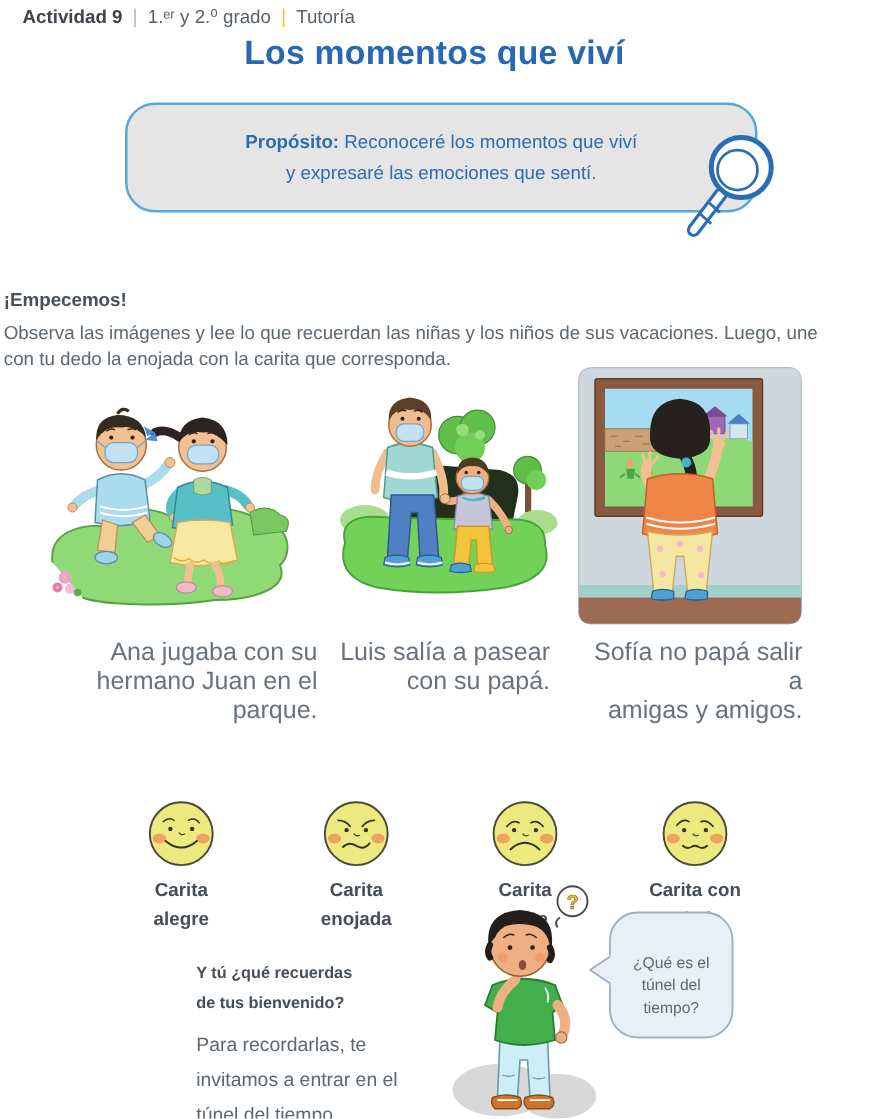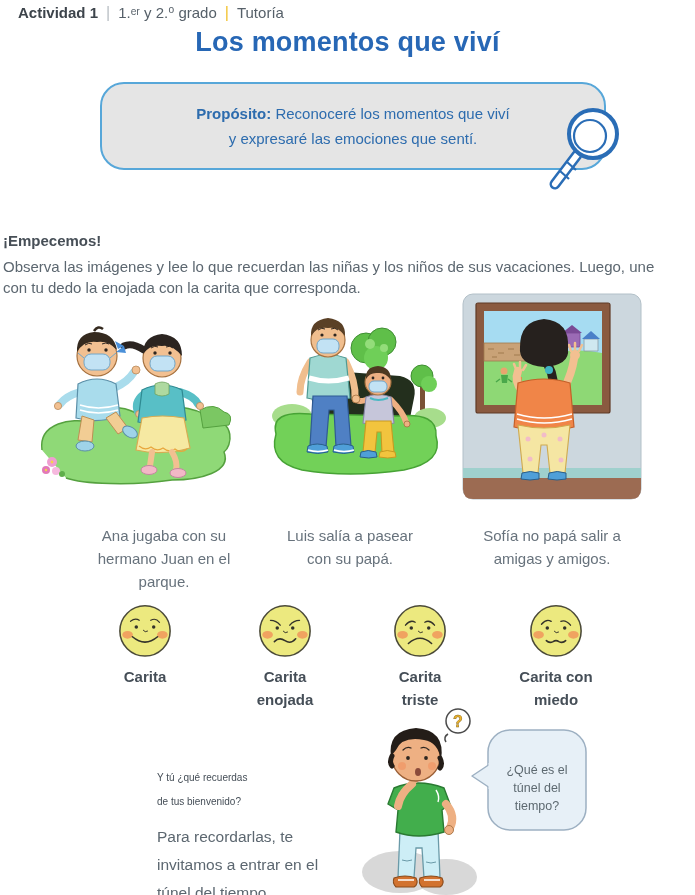--- a/index.html
+++ b/index.html
@@ -20,42 +20,42 @@
   .purpose{top:82px;left:100px;width:506px;height:88px;background:#e5e5e5;border:2px solid #57a7d9;
            border-radius:24px;box-sizing:border-box;text-align:center;color:#2d6cae;font-size:15px;line-height:25px;}
   .purpose .inner{padding-top:17px;}
   .purpose strong{font-weight:700;}
 
   
   .body-text{left:3px;font-size:15px;color:#5c6770;line-height:21px;}
   .bold-text{font-weight:700;color:#474f57;}
 
   
-  .caption{top:524px;width:180px;text-align:center;font-size:15px;line-height:23px;color:#67727c;}
-
-  
-  .face-col{top:600px;width:120px;text-align:center;}
+  .caption{top:511px;width:180px;text-align:right;font-size:20px;line-height:23px;color:#67727c;}
+
+  
+  .face-col{top:636px;width:120px;text-align:center;}
   .face-col svg{display:block;margin:0 auto;}
   .face-label{margin-top:5px;font-size:15px;line-height:23px;font-weight:700;color:#454e57;}
 
   
   .closing{left:157px;top:766px;width:210px;}
-  .closing .q{font-size:10px;line-height:24px;font-weight:400;color:#454e57;}
+  .closing .q{font-size:13px;line-height:24px;font-weight:700;color:#454e57;}
   .closing .inv{margin-top:9px;font-size:15.5px;line-height:28px;color:#5c6770;}
 
   svg{display:block;}
   text{font-family:"Liberation Sans","DejaVu Sans",sans-serif;}
 </style>
 </head>
 <body>
 
 <div class="page">
 
   <div class="abs hdr">
-    <span class="activity">Actividad 1</span>
+    <span class="activity">Actividad 9</span>
     <span class="sep">|</span>
     <span>1.ᵉʳ y 2.⁰ grado</span>
     <span class="sep yellow">|</span>
     <span>Tutoría</span>
   </div>
 
   <div class="abs title">Los momentos que viví</div>
 
   <div class="abs purpose">
     <div class="inner">
@@ -237,20 +237,21 @@
       <ellipse cx="12" cy="36" rx="5.5" ry="4" fill="#f0a360"></ellipse>
         <ellipse cx="48" cy="36" rx="5.5" ry="4" fill="#f0a360"></ellipse>
       <circle cx="21" cy="28" r="1.8" fill="#33322a"></circle>
         <circle cx="39" cy="28" r="1.8" fill="#33322a"></circle>
       <path d="M15,22 q5,-4 9,-1 M36,21 q5,-3 9,2" stroke="#33322a" stroke-width="1.2" fill="none" stroke-linecap="round"></path>
       <path d="M28,31 q2,3 5,1" stroke="#33322a" stroke-width="1" fill="none"></path>
       <path d="M17,38 q13,11 26,0" stroke="#33322a" stroke-width="1.6" fill="none" stroke-linecap="round"></path>
     </svg>
     <div class="face-label">
       <div>Carita</div>
+        <div>alegre</div>
     </div>
   </div>
 
   <div class="abs face-col" style="left:225px;">
     <svg width="58" height="60" viewBox="0 0 60 62">
       <circle cx="30" cy="32" r="26" fill="#ece97f" stroke="#4b4a38" stroke-width="1.6"></circle>
       <ellipse cx="12" cy="36" rx="5.5" ry="4" fill="#f0a360"></ellipse>
         <ellipse cx="48" cy="36" rx="5.5" ry="4" fill="#f0a360"></ellipse>
       <circle cx="22" cy="29" r="1.8" fill="#33322a"></circle>
         <circle cx="38" cy="29" r="1.8" fill="#33322a"></circle>

